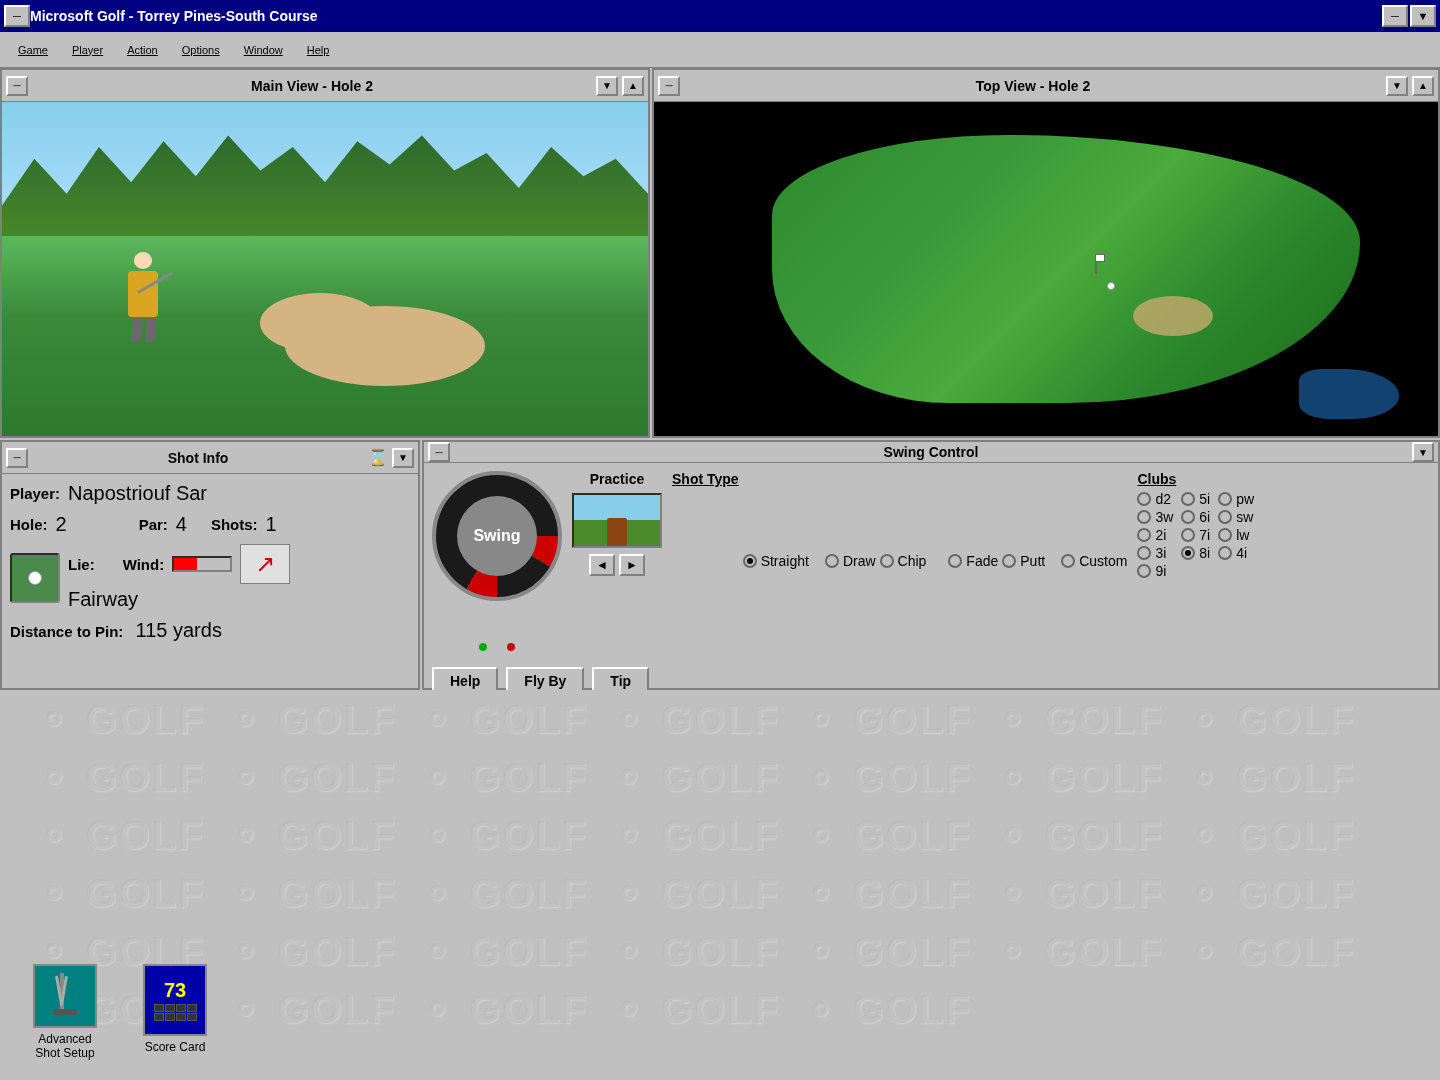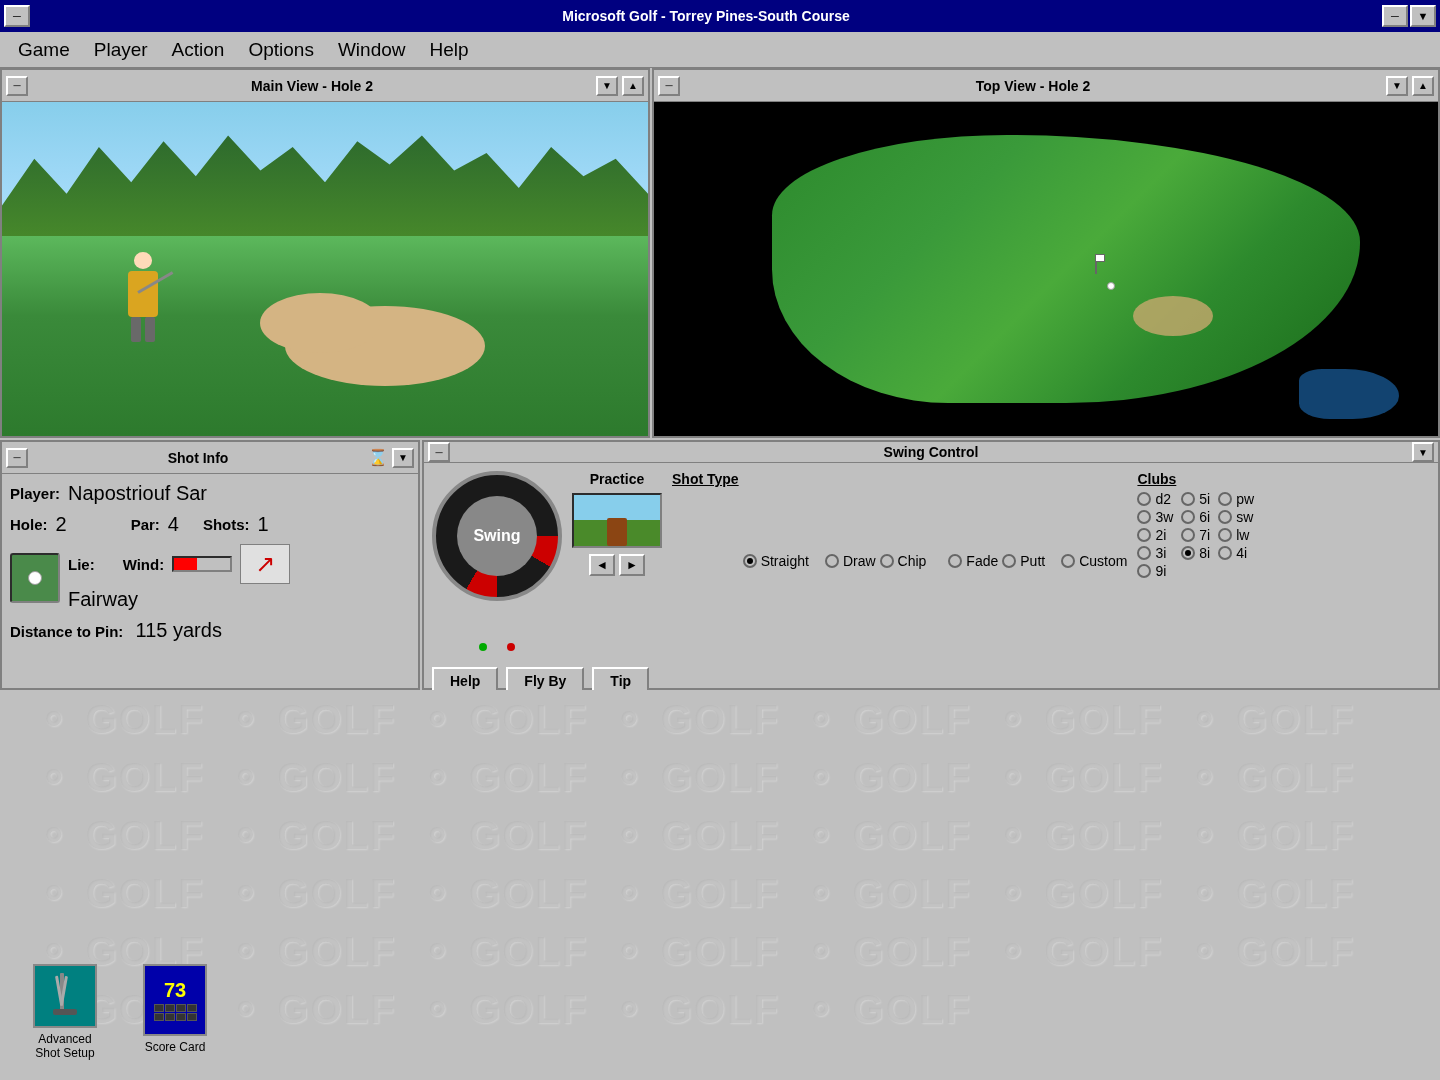--- a/index.html
+++ b/index.html
@@ -17,21 +17,20 @@
       background: #000080;
       color: white;
       display: flex;
       align-items: center;
       justify-content: space-between;
       height: 32px;
       padding: 0 4px;
     }
     .title-bar-text {
       flex: 1;
-      text-align: center;
       font-size: 14px;
       font-weight: bold;
     }
     .title-bar-btn {
       width: 26px;
       height: 22px;
       background: #c0c0c0;
       border: 2px solid;
       border-color: #ffffff #808080 #808080 #ffffff;
       color: black;
@@ -52,22 +51,23 @@
       background: #c0c0c0;
       height: 36px;
       display: flex;
       align-items: center;
       padding: 0 8px;
       border-bottom: 1px solid #808080;
       gap: 4px;
     }
     .menu-item {
       padding: 4px 10px;
-      font-size: 19px;
+      font-size: 11px;
       cursor: pointer;
+      text-decoration: underline;
       font-weight: normal;
     }
 
     
     .main-content {
       display: flex;
       flex-direction: column;
       height: calc(1080px - 32px - 36px);
     }
 
@@ -732,21 +732,21 @@
       <div class="shot-info-content">
 
         <div class="shot-info-row">
           <span class="shot-info-label">Player:</span>
           <span class="shot-info-value">Napostriouf Sar</span>
         </div>
 
         <div class="shot-info-row">
           <span class="shot-info-label">Hole:</span>
           <span class="shot-info-value">2</span>
-          <span class="shot-info-label" style="margin-left:16px;padding-left:40px;">Par:</span>
+          <span class="shot-info-label" style="margin-left:24px;padding-left:40px;">Par:</span>
           <span class="shot-info-value">4</span>
           <span class="shot-info-label" style="margin-left:16px;">Shots:</span>
           <span class="shot-info-value">1</span>
         </div>
 
         <div class="lie-section">
           <div class="lie-icon">
             <div class="ball-icon"></div>
           </div>
           <div style="display:flex;flex-direction:column;gap:4px;">

